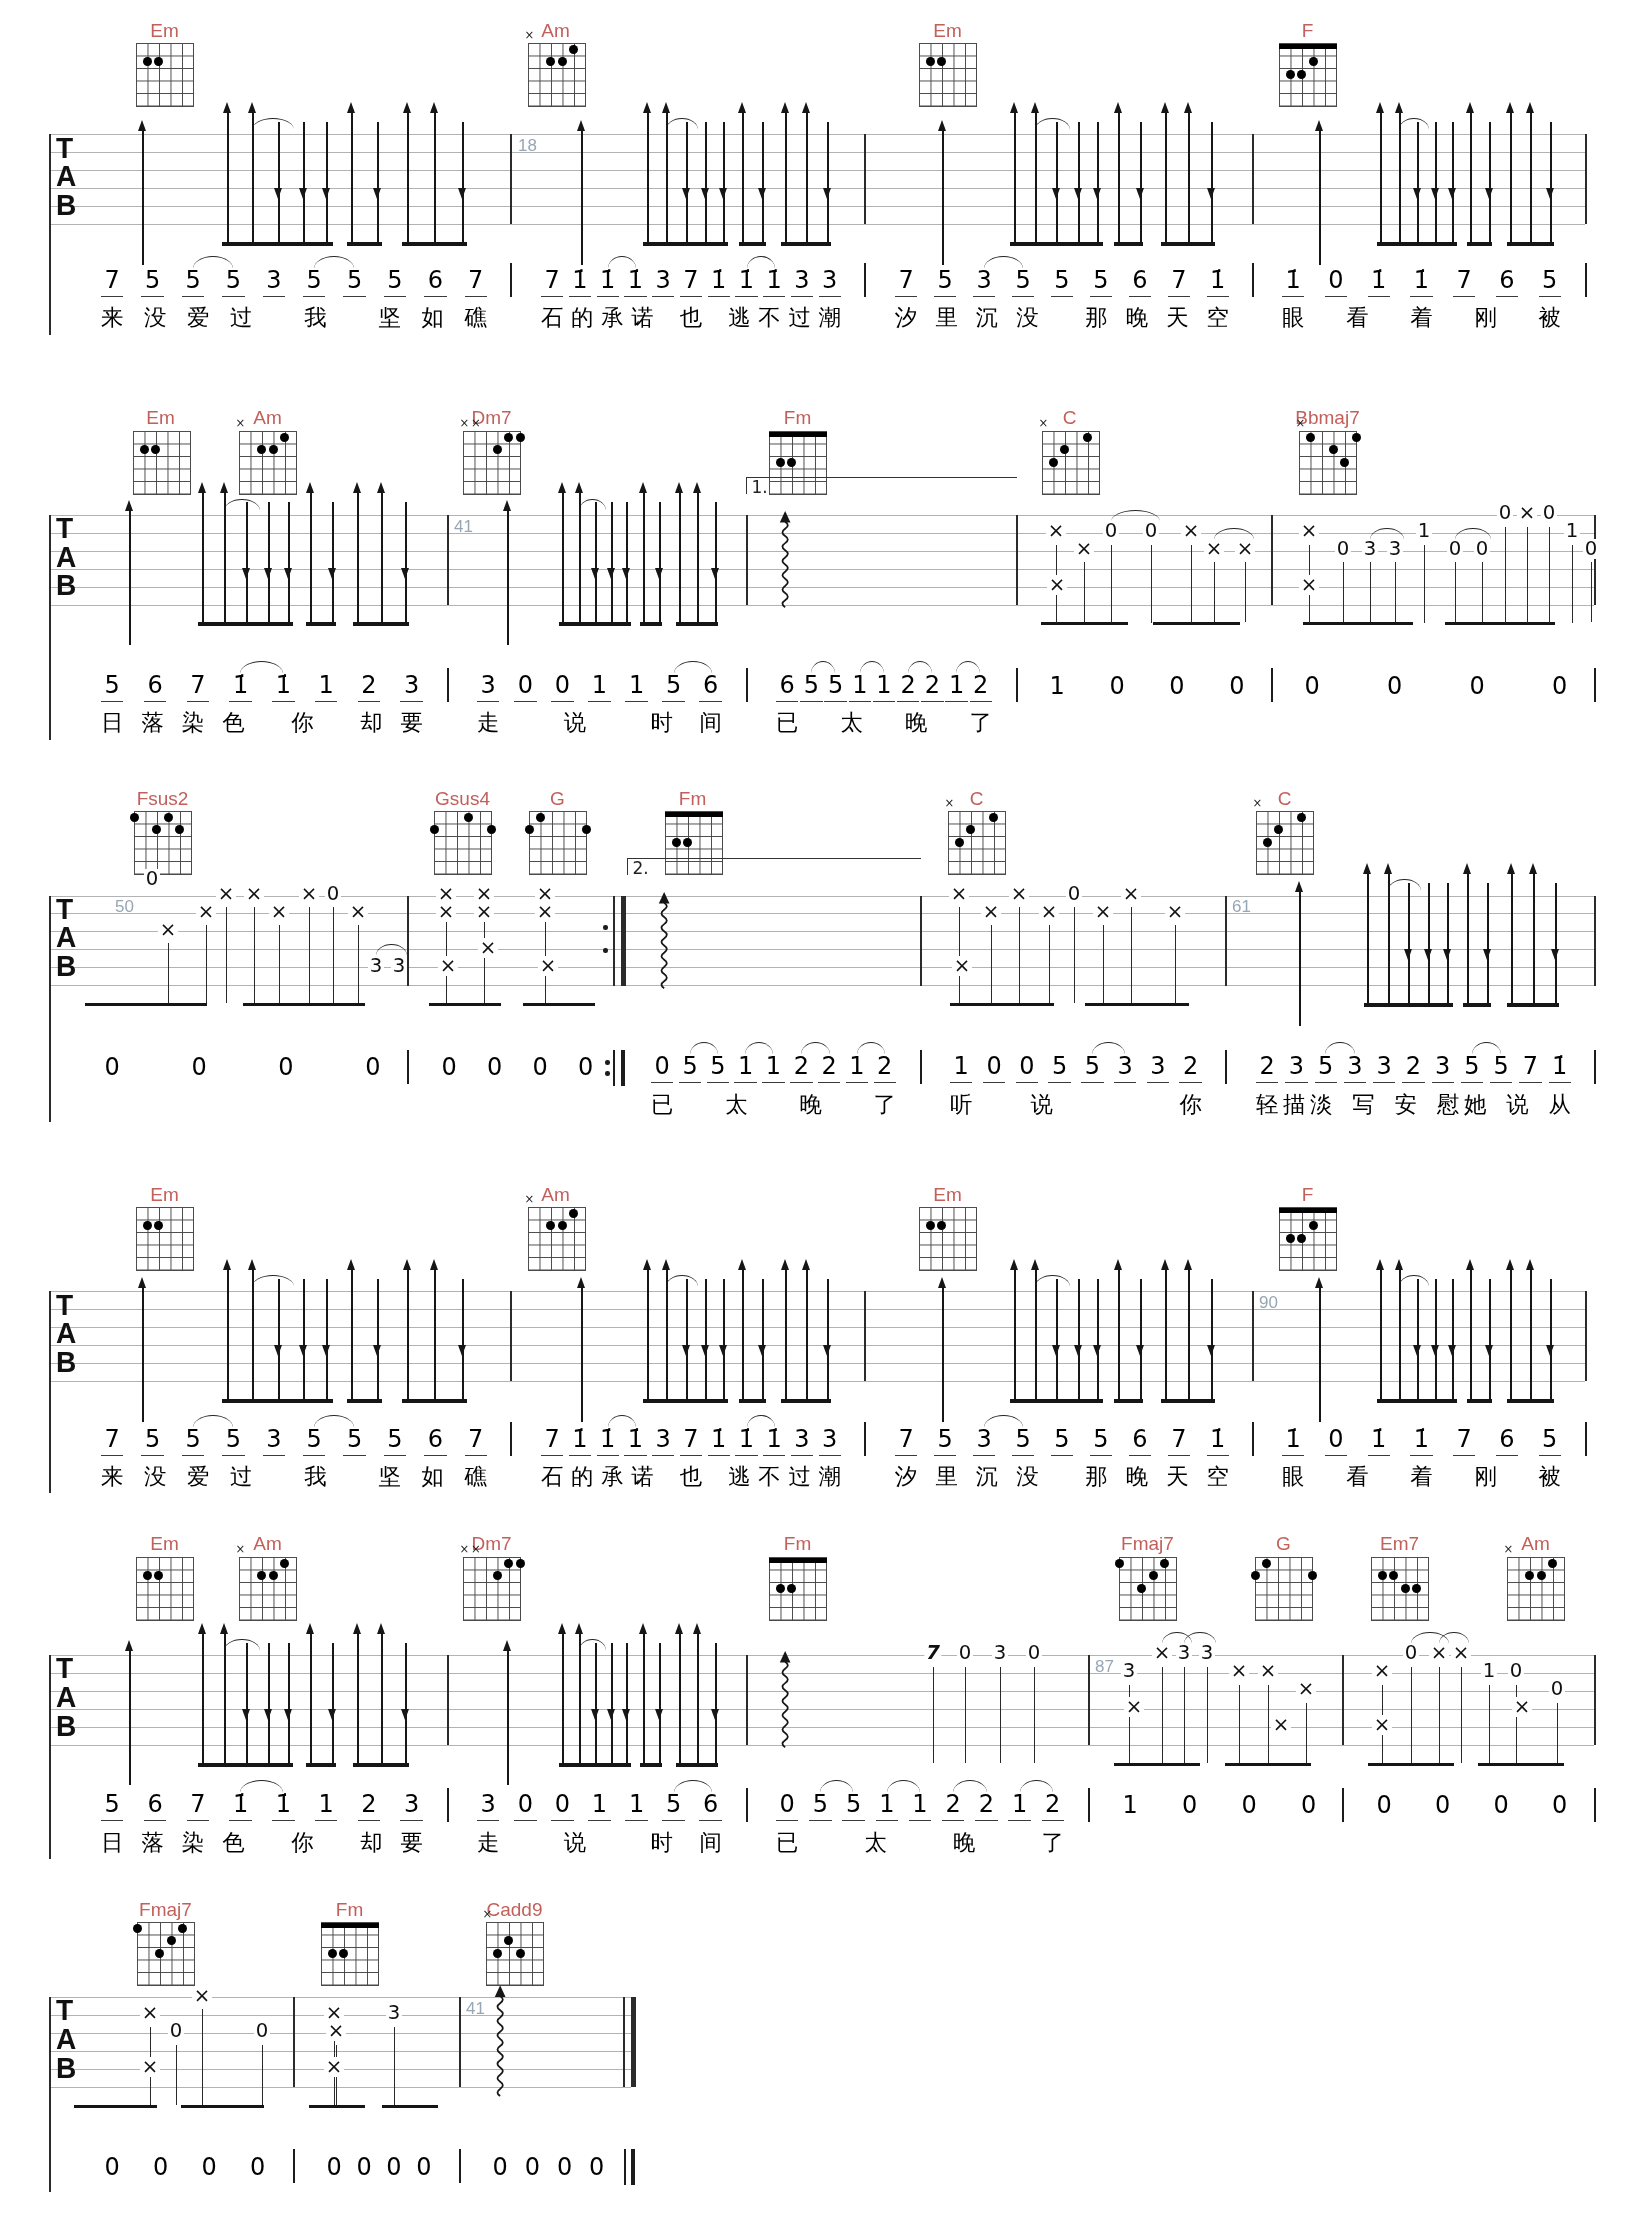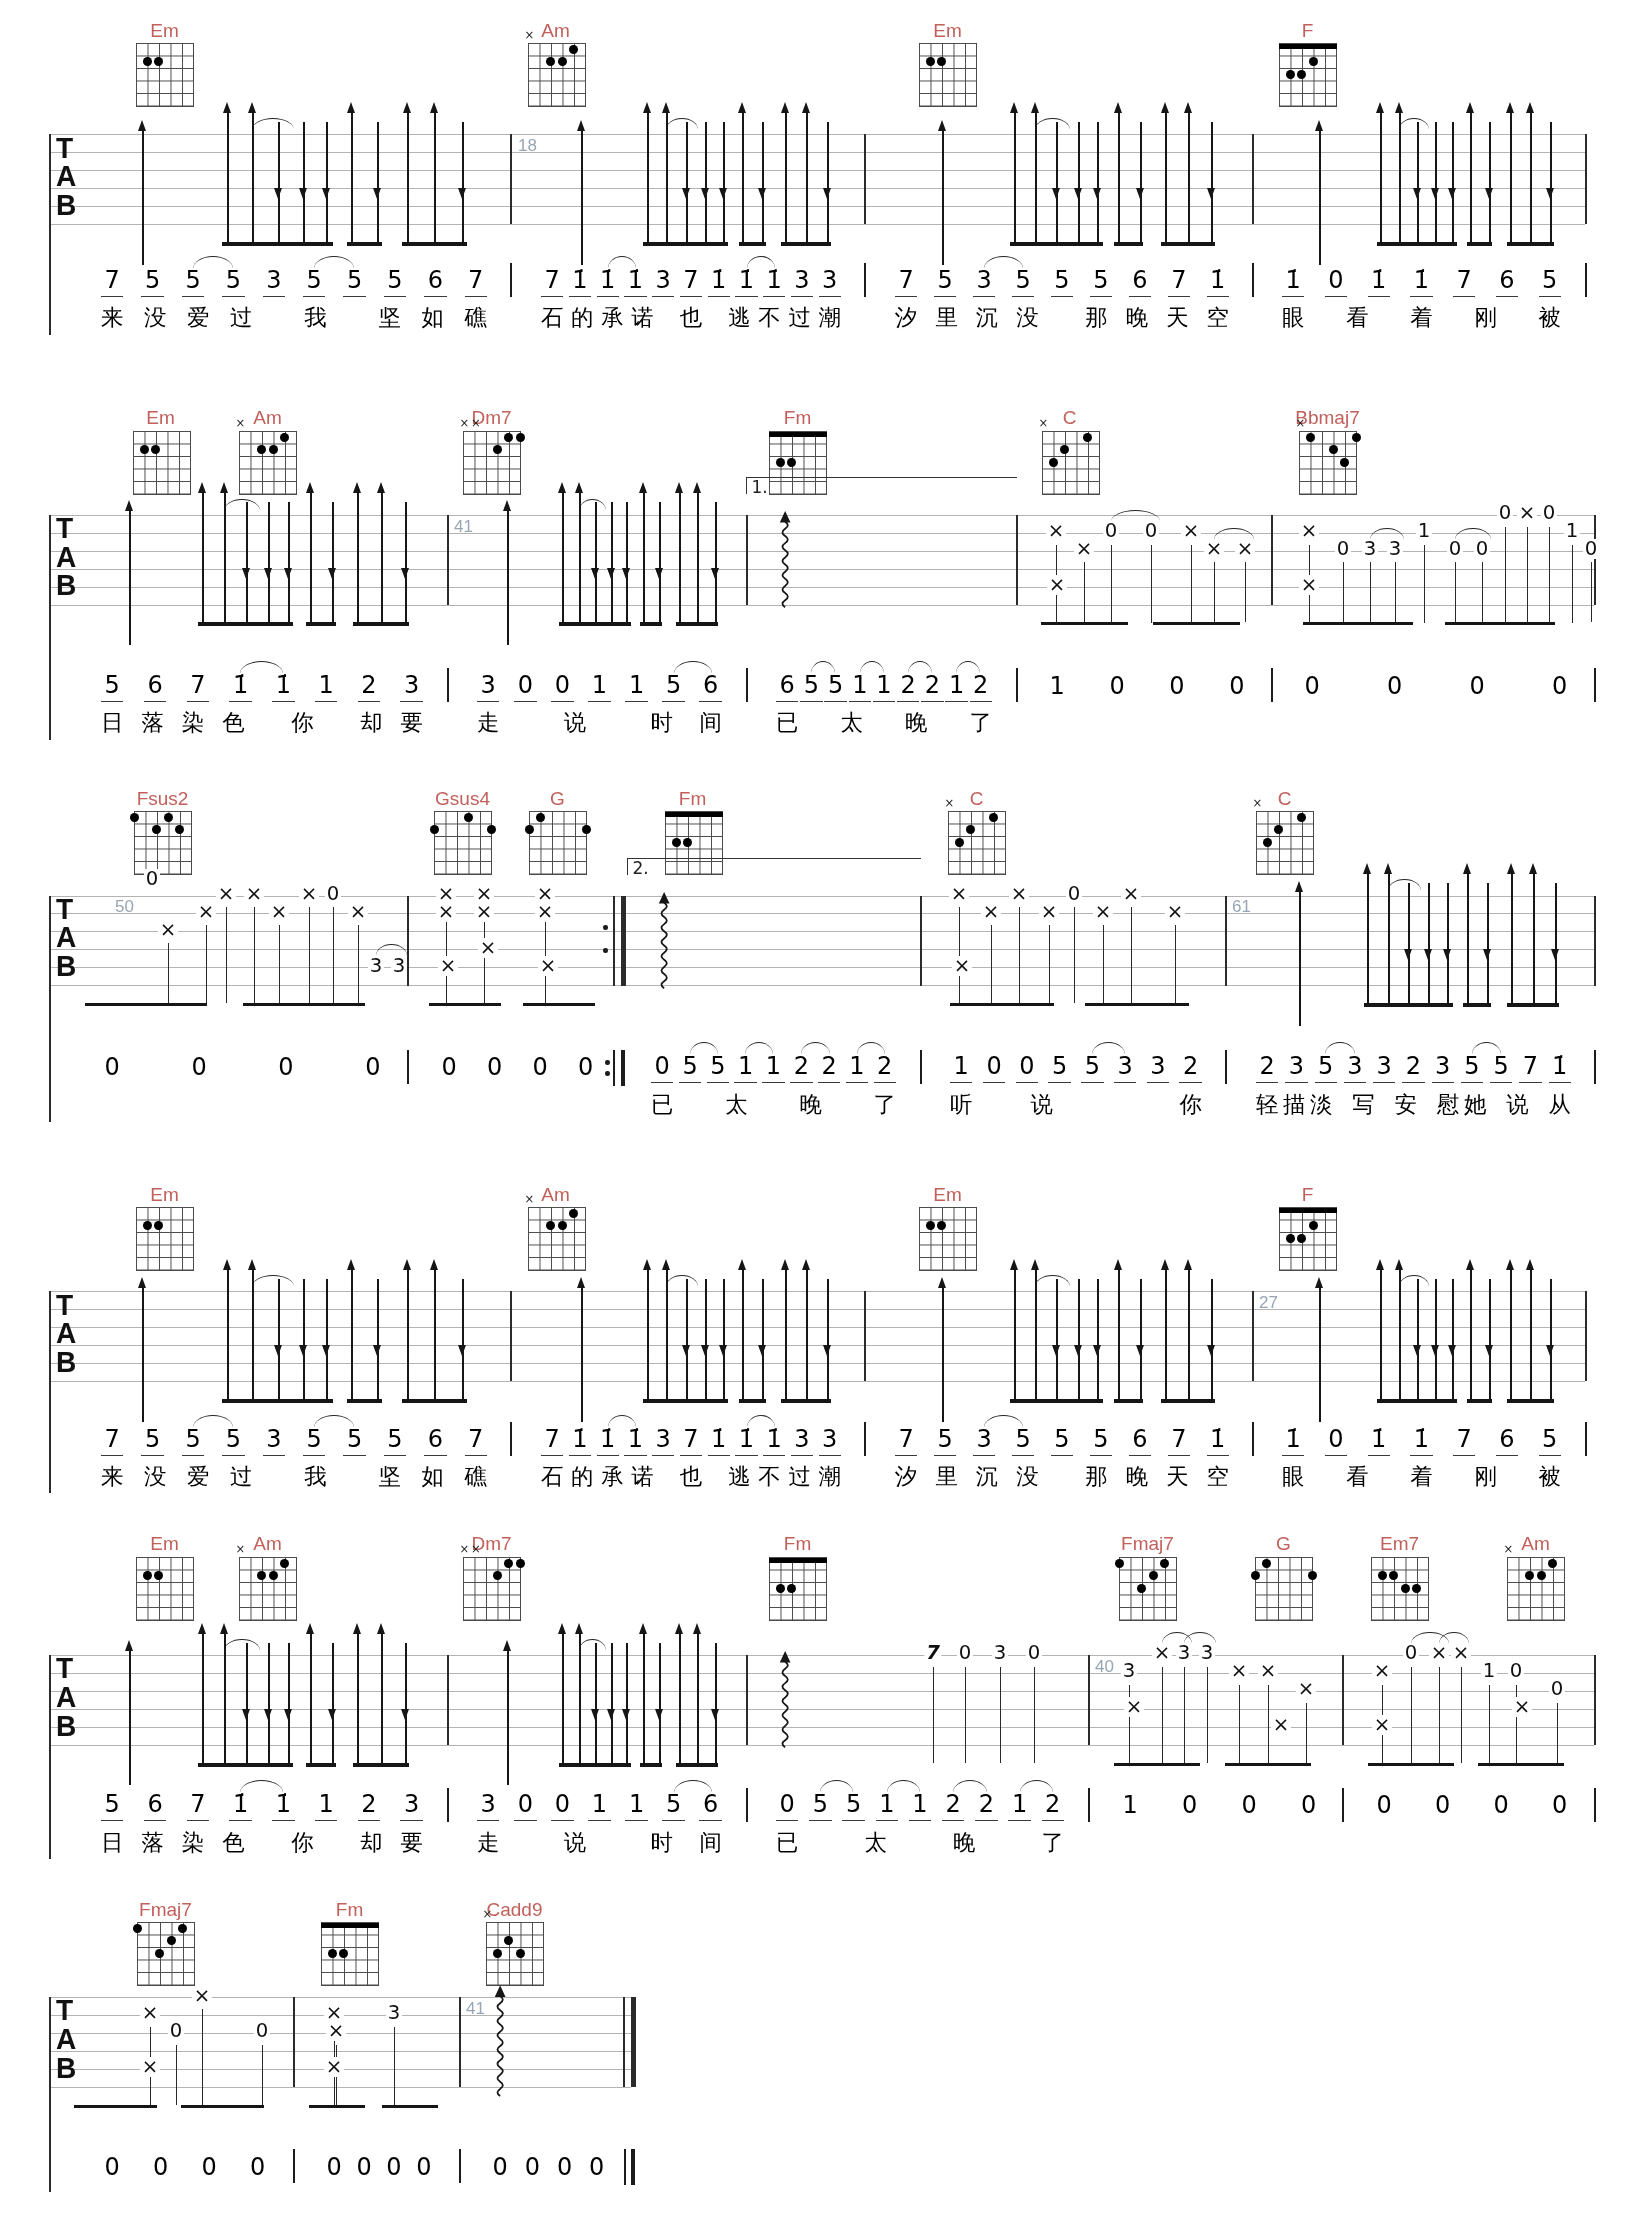--- a/index.html
+++ b/index.html
@@ -732,21 +732,21 @@
     <div class="clef-letter" style="left: 56px; top: 1347px;">B</div>
     <div class="barline" style="left: 49px; top: 1291px; height: 202px;"></div>
     <div class="barline" style="left: 510px; top: 1291px; height: 90px;"></div>
     <div class="num-bar" style="left: 510px; top: 1422px; height: 34px;"></div>
     <div class="barline" style="left: 864px; top: 1291px; height: 90px;"></div>
     <div class="num-bar" style="left: 864px; top: 1422px; height: 34px;"></div>
     <div class="barline" style="left: 1252px; top: 1291px; height: 90px;"></div>
     <div class="num-bar" style="left: 1252px; top: 1422px; height: 34px;"></div>
     <div class="barline" style="left: 1585px; top: 1291px; height: 90px;"></div>
     <div class="num-bar" style="left: 1585px; top: 1422px; height: 34px;"></div>
-    <div class="m-num" style="left: 1259px; top: 1293px;">27</div>
+    <div class="m-num" style="left: 1259px; top: 1293px;">90</div>
     <div class="arr up" style="left: 142px; top: 1288px; height: 134px;"></div>
     <div class="arr up" style="left: 227px; top: 1270px; height: 131px;"></div>
     <div class="arr up" style="left: 252px; top: 1270px; height: 131px;"></div>
     <div class="arr dn" style="left: 278px; top: 1279px; height: 122px;"></div>
     <div class="arr dn" style="left: 303px; top: 1279px; height: 122px;"></div>
     <div class="arr dn" style="left: 326px; top: 1279px; height: 122px;"></div>
     <div class="arr up" style="left: 351px; top: 1270px; height: 131px;"></div>
     <div class="arr dn" style="left: 377px; top: 1279px; height: 122px;"></div>
     <div class="arr up" style="left: 407px; top: 1270px; height: 131px;"></div>
     <div class="arr up" style="left: 434px; top: 1270px; height: 131px;"></div>
@@ -959,21 +959,21 @@
     <div class="barline" style="left: 447px; top: 1655px; height: 90px;"></div>
     <div class="num-bar" style="left: 447px; top: 1788px; height: 34px;"></div>
     <div class="barline" style="left: 746px; top: 1655px; height: 90px;"></div>
     <div class="num-bar" style="left: 746px; top: 1788px; height: 34px;"></div>
     <div class="barline" style="left: 1088px; top: 1655px; height: 90px;"></div>
     <div class="num-bar" style="left: 1088px; top: 1788px; height: 34px;"></div>
     <div class="barline" style="left: 1342px; top: 1655px; height: 90px;"></div>
     <div class="num-bar" style="left: 1342px; top: 1788px; height: 34px;"></div>
     <div class="barline" style="left: 1594px; top: 1655px; height: 90px;"></div>
     <div class="num-bar" style="left: 1594px; top: 1788px; height: 34px;"></div>
-    <div class="m-num" style="left: 1095px; top: 1657px;">40</div>
+    <div class="m-num" style="left: 1095px; top: 1657px;">87</div>
     <div class="arr up" style="left: 129px; top: 1651px; height: 134px;"></div>
     <div class="arr up" style="left: 202px; top: 1634px; height: 131px;"></div>
     <div class="arr up" style="left: 224px; top: 1634px; height: 131px;"></div>
     <div class="arr dn" style="left: 246px; top: 1643px; height: 122px;"></div>
     <div class="arr dn" style="left: 268px; top: 1643px; height: 122px;"></div>
     <div class="arr dn" style="left: 288px; top: 1643px; height: 122px;"></div>
     <div class="arr up" style="left: 310px; top: 1634px; height: 131px;"></div>
     <div class="arr dn" style="left: 332px; top: 1643px; height: 122px;"></div>
     <div class="arr up" style="left: 357px; top: 1634px; height: 131px;"></div>
     <div class="arr up" style="left: 381px; top: 1634px; height: 131px;"></div>

